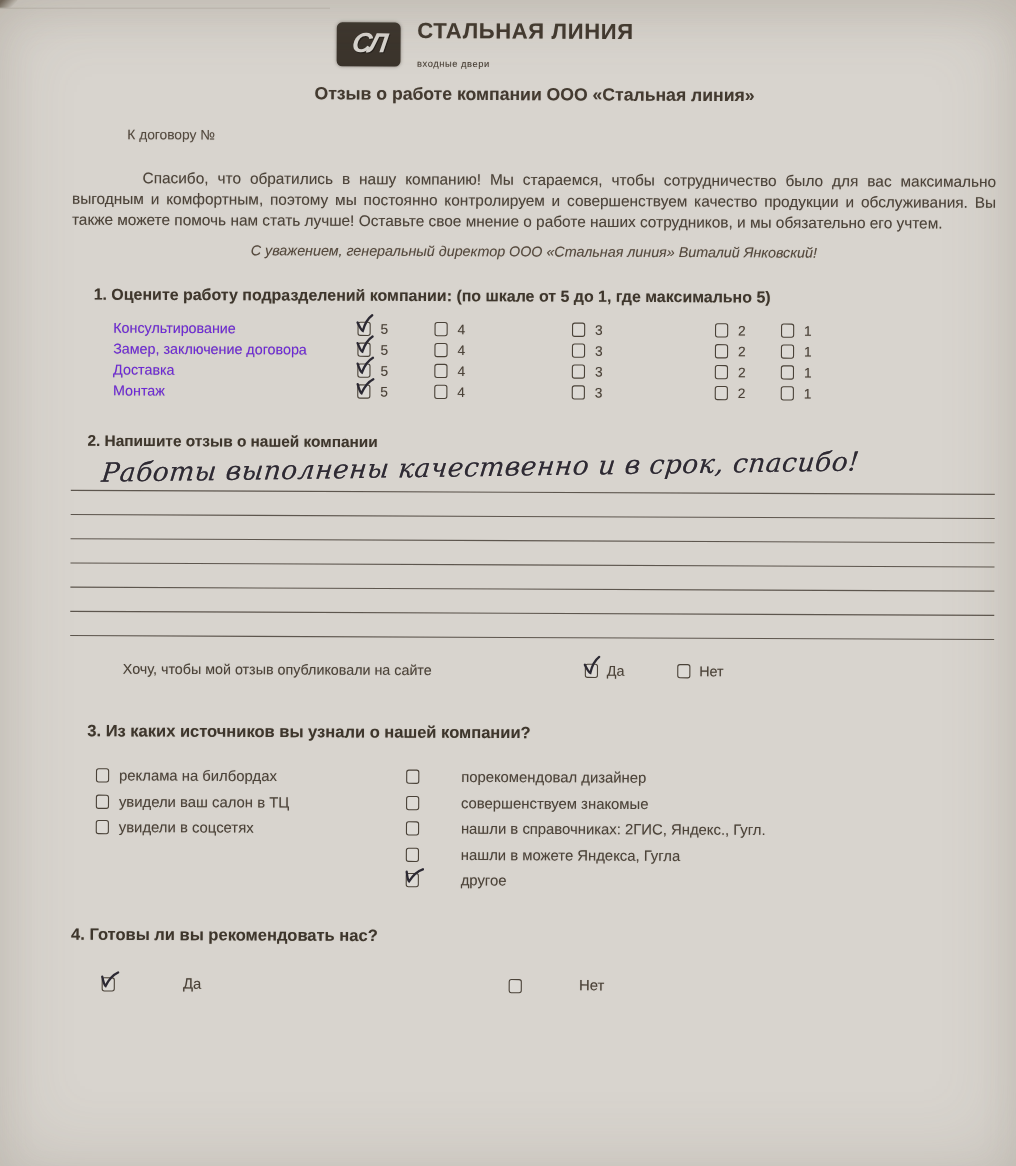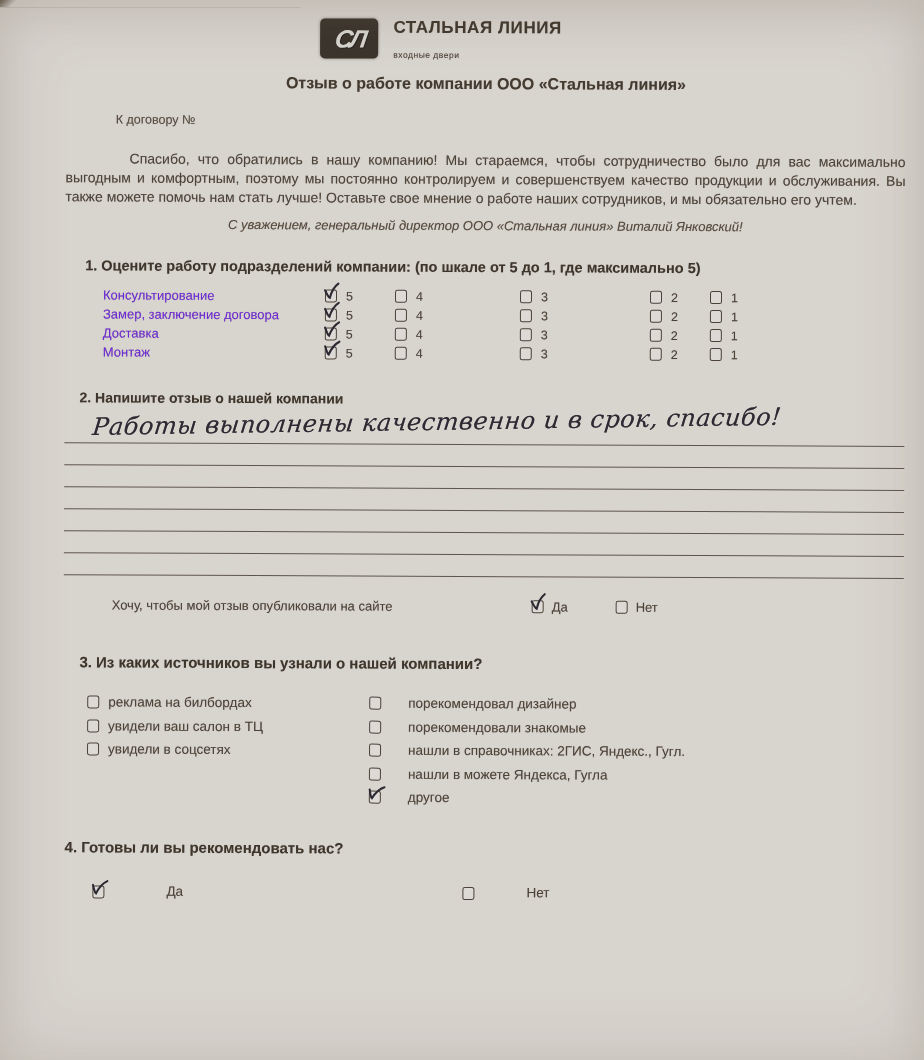--- a/index.html
+++ b/index.html
@@ -20,21 +20,21 @@
 
   .content{position:absolute;inset:0;padding:18px 20px 0 64px;transform:rotate(0.25deg);
     text-shadow:0 0 0.7px rgba(74,65,55,0.35);}
 
   
   .brand{display:flex;justify-content:center;align-items:center;gap:15px;transform:translateX(-45px);}
   .logo-box{width:58px;height:40px;background:#3b342c;border-radius:5px;flex:none;
     display:flex;align-items:center;justify-content:center;box-shadow:0 0 3px rgba(40,32,24,0.5);}
   .monogram{font-weight:bold;font-style:italic;font-size:25px;color:#d8d5cf;
     letter-spacing:-3px;transform:skewX(-8deg);text-shadow:1px 1px 0 rgba(0,0,0,0.35);}
-  .brand-name{font-size:17px;font-weight:bold;color:#41382e;letter-spacing:0.6px;}
+  .brand-name{font-size:20px;font-weight:bold;color:#41382e;letter-spacing:0.6px;}
   .brand-sub{font-size:8.5px;font-weight:normal;color:#4a4137;margin-top:12px;letter-spacing:0.5px;}
 
   .title{text-align:center;font-size:16px;font-weight:bold;margin:15px 0 0;color:#433a30;}
   .contract{margin-top:21px;margin-left:50px;font-size:12.5px;color:#554b40;}
 
   .intro{margin:23px 0 0;font-size:14px;line-height:19px;text-align:justify;
     text-indent:64px;color:#4c4339;}
   .signature{margin:10px 0 0;text-align:center;font-style:italic;font-size:13px;color:#55493d;}
 
   h2{font-size:14.5px;font-weight:bold;margin:0;color:#3e362c;}
@@ -62,21 +62,21 @@
   .publish-label{position:absolute;left:48px;color:#4c4339;}
   .pub-yes{position:absolute;left:468px;display:flex;align-items:center;gap:8px;}
   .pub-no{position:absolute;left:552px;display:flex;align-items:center;gap:8px;}
 
   .s3{margin-top:36px;}
   .s3 h2{margin-left:16px;font-size:15px;}
   .options{display:flex;margin:20px 0 0 24px;font-size:13.5px;}
   .options ul{list-style:none;margin:0;padding:0;}
   .opt-left{width:282px;}
   .opt-left li{display:flex;align-items:center;gap:9px;height:23.5px;}
-  .opt-right li{display:flex;align-items:center;gap:27px;height:23.5px;}
+  .opt-right li{display:flex;align-items:center;gap:38px;height:23.5px;}
   .opt-label{white-space:nowrap;color:#4c4339;}
 
   .s4{margin-top:30px;}
   .s4 h2{margin-left:2px;font-size:15px;}
   .recommend-row{position:relative;margin-top:28px;height:22px;font-size:13.5px;}
   .rec-yes-cb{position:absolute;left:30px;top:2px;}
   .rec-yes-label{position:absolute;left:104px;}
   .rec-no-cb{position:absolute;left:400px;top:2px;}
   .rec-no-label{position:absolute;left:464px;}
 </style>
@@ -267,21 +267,21 @@
               <span class="opt-label">увидели в соцсетях</span>
             </li>
           </ul>
         <ul class="opt-right" id="right-options">
             <li>
               <span class="cb"></span>
               <span class="opt-label">порекомендовал дизайнер</span>
             </li>
             <li>
               <span class="cb"></span>
-              <span class="opt-label">порекомендовали знакомые</span>
+              <span class="opt-label">совершенствуем знакомые</span>
             </li>
             <li>
               <span class="cb"></span>
               <span class="opt-label">нашли в справочниках: 2ГИС, Яндекс., Гугл.</span>
             </li>
             <li>
               <span class="cb"></span>
               <span class="opt-label">нашли в можете Яндекса, Гугла</span>
             </li>
             <li>

